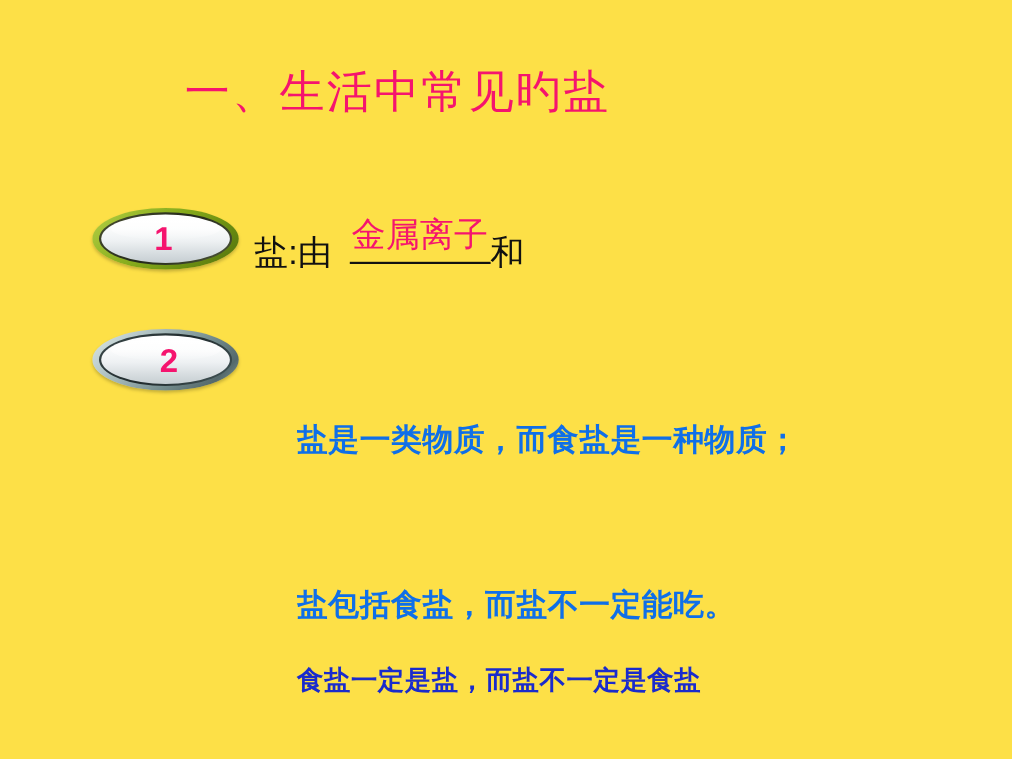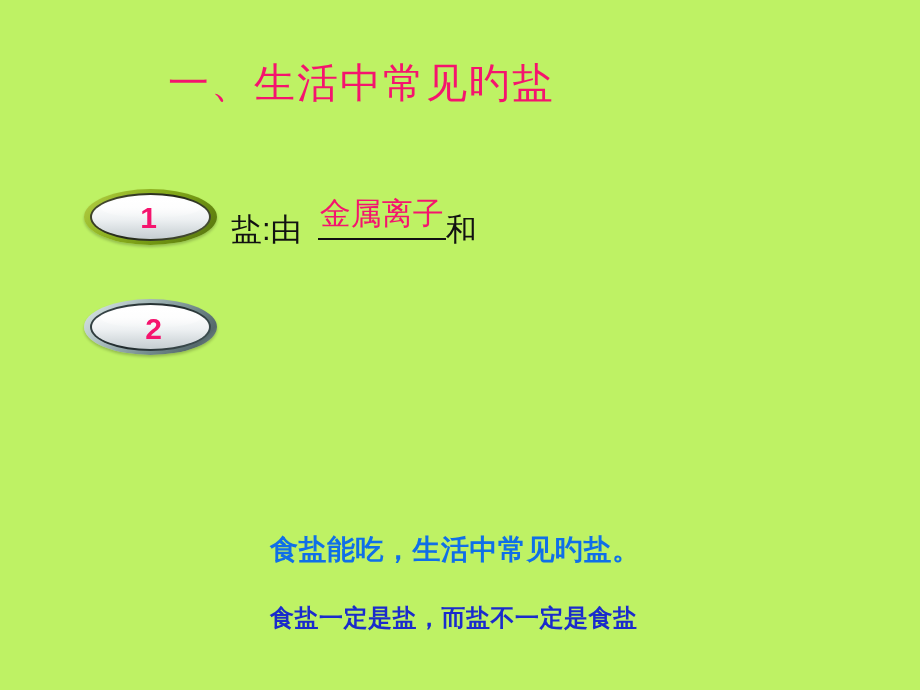--- a/index.html
+++ b/index.html
@@ -12,21 +12,21 @@
     height: 690px;
     position: relative;
     overflow: hidden;
     font-family: "Liberation Serif", "DejaVu Serif", serif;
     -webkit-font-smoothing: antialiased;
   }
 
   .slide {
     position: absolute;
     inset: 0;
-    background: #bef264;
+    background: #fde047;
   }
 
   
   .slide-title {
     position: absolute;
     left: 168px;
     top: 60px;
     font-family: "Liberation Serif", "DejaVu Serif", serif;
     font-size: 41px;
     line-height: 1.15;
@@ -219,16 +219,17 @@
 
   <div class="badge gray" id="badge-2">
     <div class="ring"></div>
     <div class="ring-inner"></div>
     <div class="face">
       <span class="num">2</span>
     </div>
   </div>
 
 
-  <div class="detail" id="detail-2">食盐能吃，生活中常见旳盐。</div>
+  <div class="detail" id="detail-0">盐是一类物质，而食盐是一种物质；</div>
+  <div class="detail" id="detail-2">盐包括食盐，而盐不一定能吃。</div>
   <div class="detail" id="detail-3">食盐一定是盐，而盐不一定是食盐</div>
 
 </div>
 
 </body></html>

